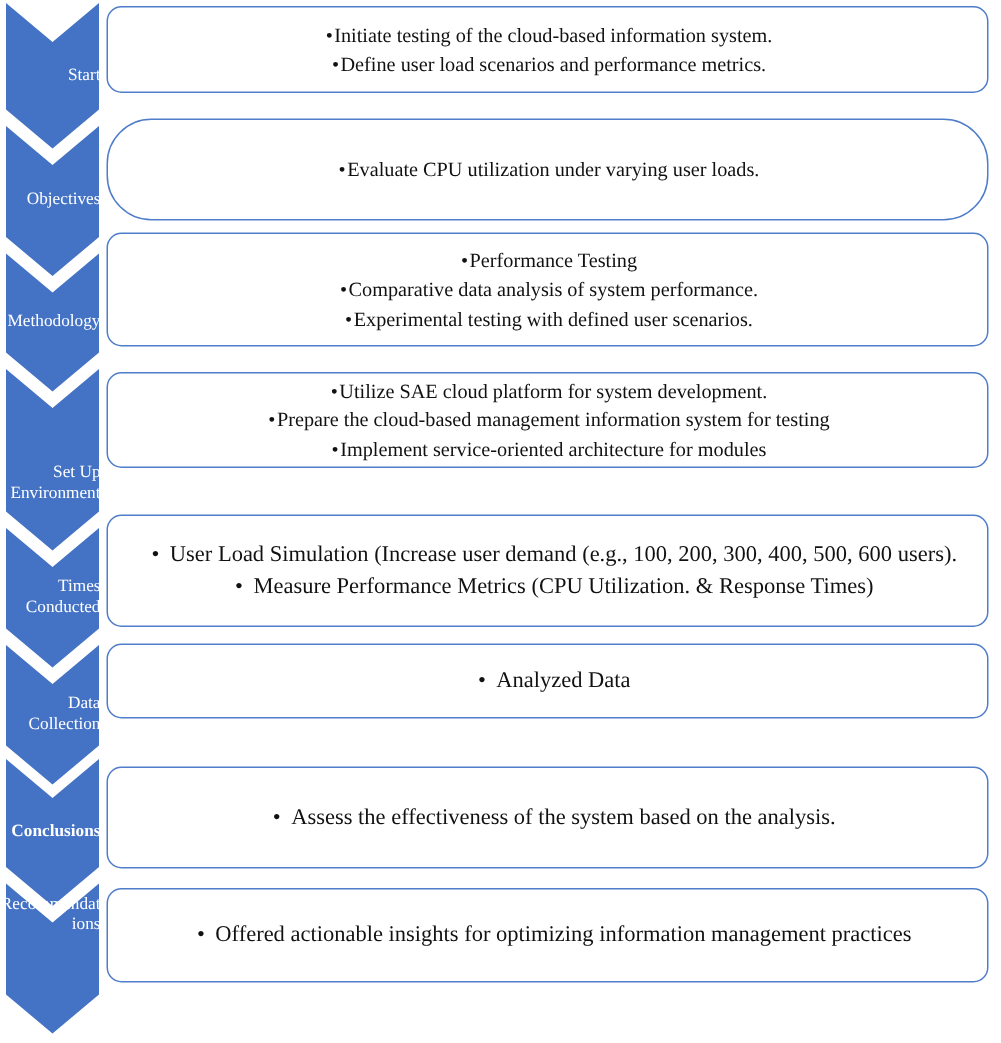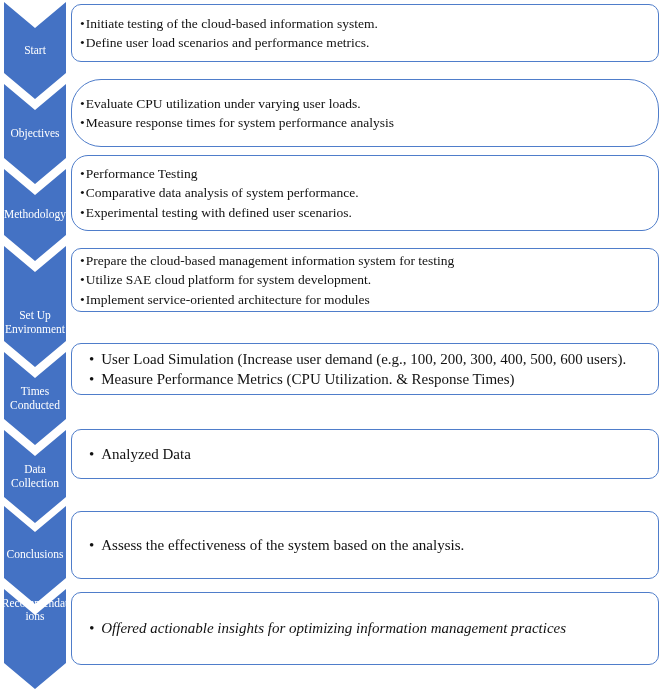--- a/index.html
+++ b/index.html
@@ -6,33 +6,33 @@
   .canvas{
     position:relative;
     width:667px;height:695px;
     background:#fff;
     font-family:"Liberation Serif", serif;
     overflow:hidden;
   }
   .chev-svg{position:absolute;left:0;top:0;}
   .chev-label{
     position:absolute;left:3px;width:64px;
-    display:flex;flex-direction:column;align-items:center;justify-content:center;
+    display:flex;flex-direction:column;align-items:flex-end;justify-content:center;
     color:var(--label-color,#fff);
     font-size:11.5px;line-height:13.5px;text-align:center;
   }
   .box{
     position:absolute;left:71px;width:588px;
     box-sizing:border-box;
     border:1.5px solid var(--border-color,#4f7dca);
     border-radius:10px;background:#fff;
     display:flex;flex-direction:column;justify-content:center;
     color:var(--body-color,#111);
   }
-  .box ul{margin:0;padding:0;list-style:none;}
+  .box ul{margin:0;padding:0;list-style:none;text-align:center;}
   .box.small{padding-left:8px;padding-right:6px;font-size:13.5px;line-height:19.5px;}
   .box.small li{padding-left:8px;text-indent:-8px;}
   .box.small .blt{margin-right:1px;}
   .box.large{padding-left:17px;padding-right:8px;font-size:15px;line-height:20.5px;}
   .box.large li{padding-left:15px;text-indent:-15px;}
   .box.large .blt{margin-right:7px;}
 </style>
 </head>
 <body>
 
@@ -62,70 +62,69 @@
         <div>Environment</div>
       </div>
       <div class="chev-label" style="top: 378px; height: 41px;">
         <div>Times</div>
         <div>Conducted</div>
       </div>
       <div class="chev-label" style="top: 456px; height: 41px;">
         <div>Data</div>
         <div>Collection</div>
       </div>
-      <div class="chev-label" style="top: 532px; height: 46px;">
+      <div class="chev-label" style="top: 532px; height: 46px; font-weight: bold;">
         <div>Conclusions</div>
       </div>
       <div class="chev-label" style="top: 586px; height: 48px;">
         <div>Recommendat</div>
         <div>ions</div>
       </div>
     </div>
   <div id="boxes-layer">
       <div class="box small" style="top: 4px; height: 58px;">
         <ul>
           <li><span class="blt">•</span><span>Initiate testing of the cloud-based information system.</span></li>
           <li><span class="blt">•</span><span>Define user load scenarios and performance metrics.</span></li>
         </ul>
       </div>
       <div class="box small" style="top: 79px; height: 68px; border-radius: 30px;">
         <ul>
           <li><span class="blt">•</span><span>Evaluate CPU utilization under varying user loads.</span></li>
-          <li><span class="blt">•</span><span>Measure response times for system performance analysis</span></li>
         </ul>
       </div>
-      <div class="box small" style="top: 155px; height: 76px; border-radius: 17px;">
+      <div class="box small" style="top: 155px; height: 76px;">
         <ul>
           <li><span class="blt">•</span><span>Performance Testing</span></li>
           <li><span class="blt">•</span><span>Comparative data analysis of system performance.</span></li>
           <li><span class="blt">•</span><span>Experimental testing with defined user scenarios.</span></li>
         </ul>
       </div>
       <div class="box small" style="top: 248px; height: 64px;">
         <ul>
+          <li><span class="blt">•</span><span>Utilize SAE cloud platform for system development.</span></li>
           <li><span class="blt">•</span><span>Prepare the cloud-based management information system for testing</span></li>
-          <li><span class="blt">•</span><span>Utilize SAE cloud platform for system development.</span></li>
           <li><span class="blt">•</span><span>Implement service-oriented architecture for modules</span></li>
         </ul>
       </div>
-      <div class="box large" style="top: 343px; height: 52px;">
+      <div class="box large" style="top: 343px; height: 75px;">
         <ul>
           <li><span class="blt">•</span><span>User Load Simulation (Increase user demand (e.g., 100, 200, 300, 400, 500, 600 users).</span></li>
           <li><span class="blt">•</span><span>Measure Performance Metrics (CPU Utilization. &amp; Response Times)</span></li>
         </ul>
       </div>
       <div class="box large" style="top: 429px; height: 50px;">
         <ul>
           <li><span class="blt">•</span><span>Analyzed Data</span></li>
         </ul>
       </div>
       <div class="box large" style="top: 511px; height: 68px;">
         <ul>
           <li><span class="blt">•</span><span>Assess the effectiveness of the system based on the analysis.</span></li>
         </ul>
       </div>
-      <div class="box large" style="top: 592px; height: 73px; font-style: italic;">
+      <div class="box large" style="top: 592px; height: 63px;">
         <ul>
           <li><span class="blt">•</span><span>Offered actionable insights for optimizing information management practices</span></li>
         </ul>
       </div>
     </div>
 </div>
 
 </body></html>

